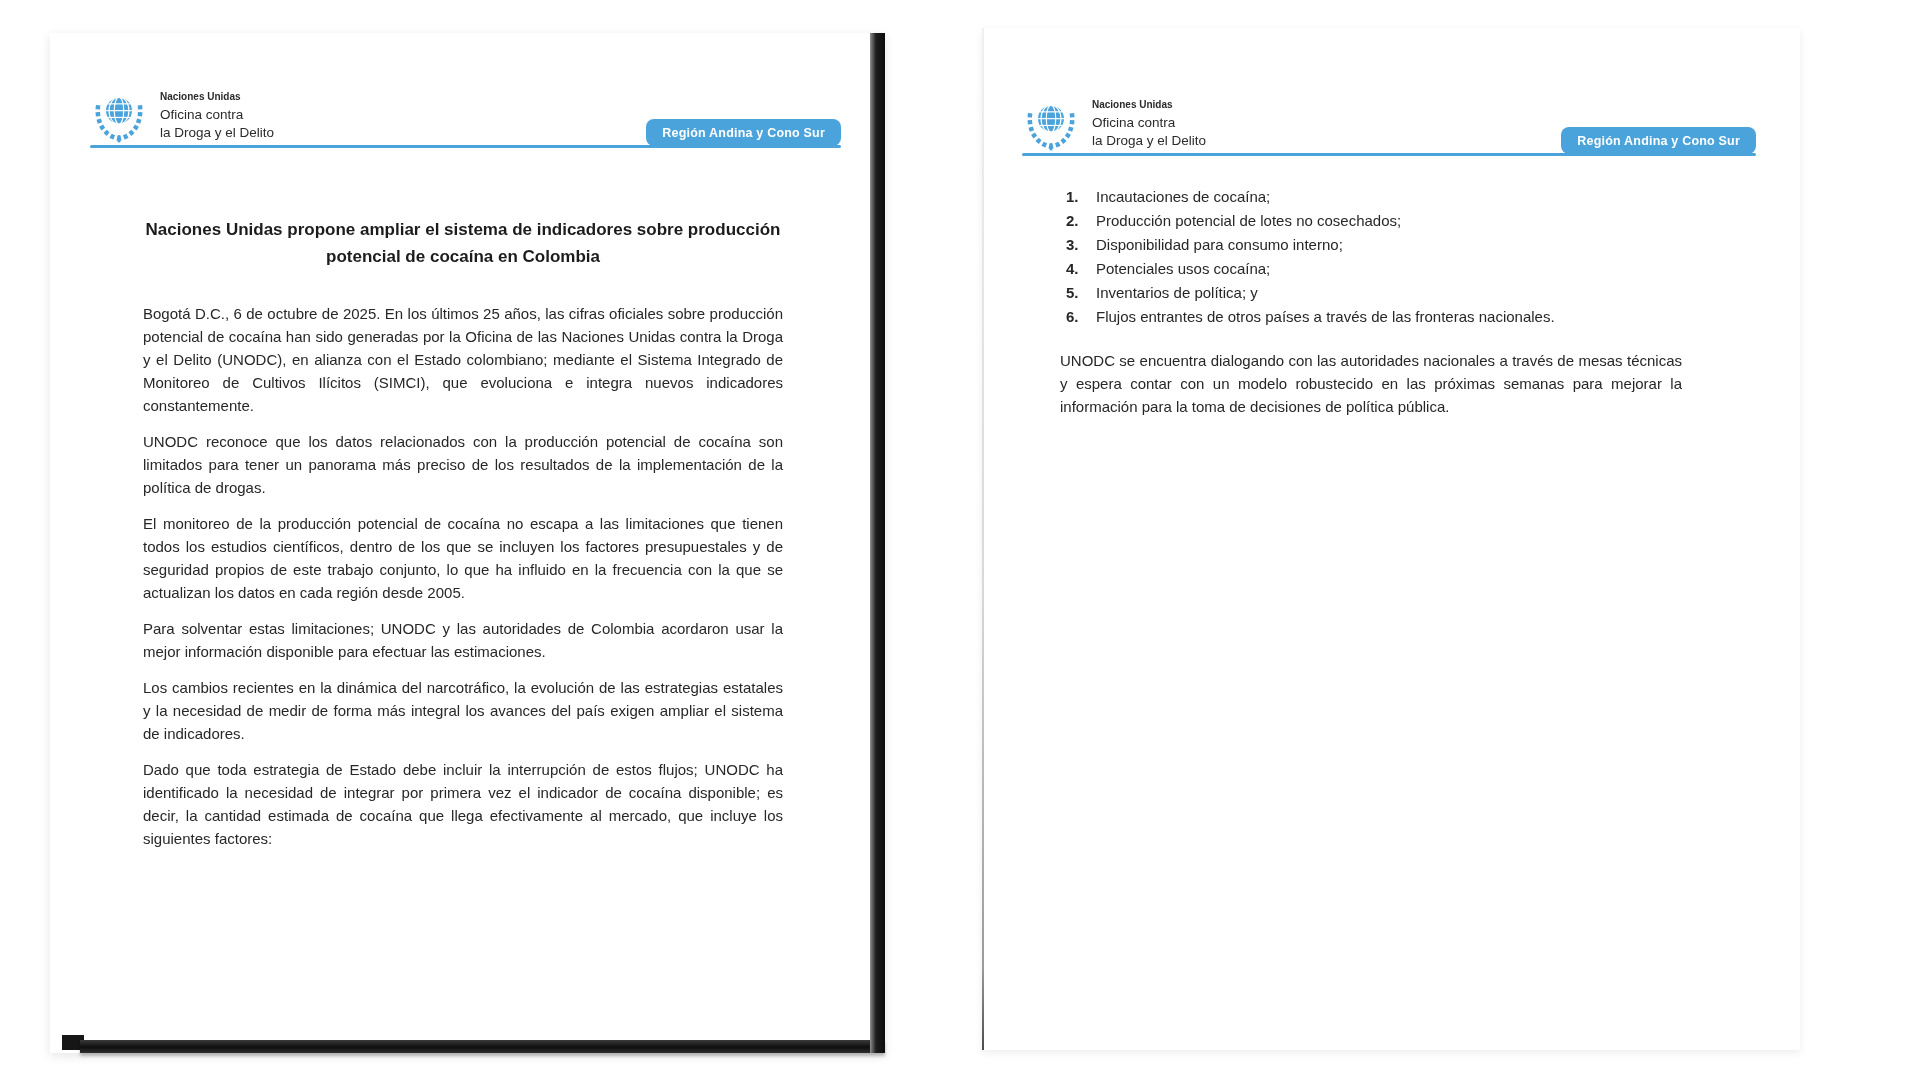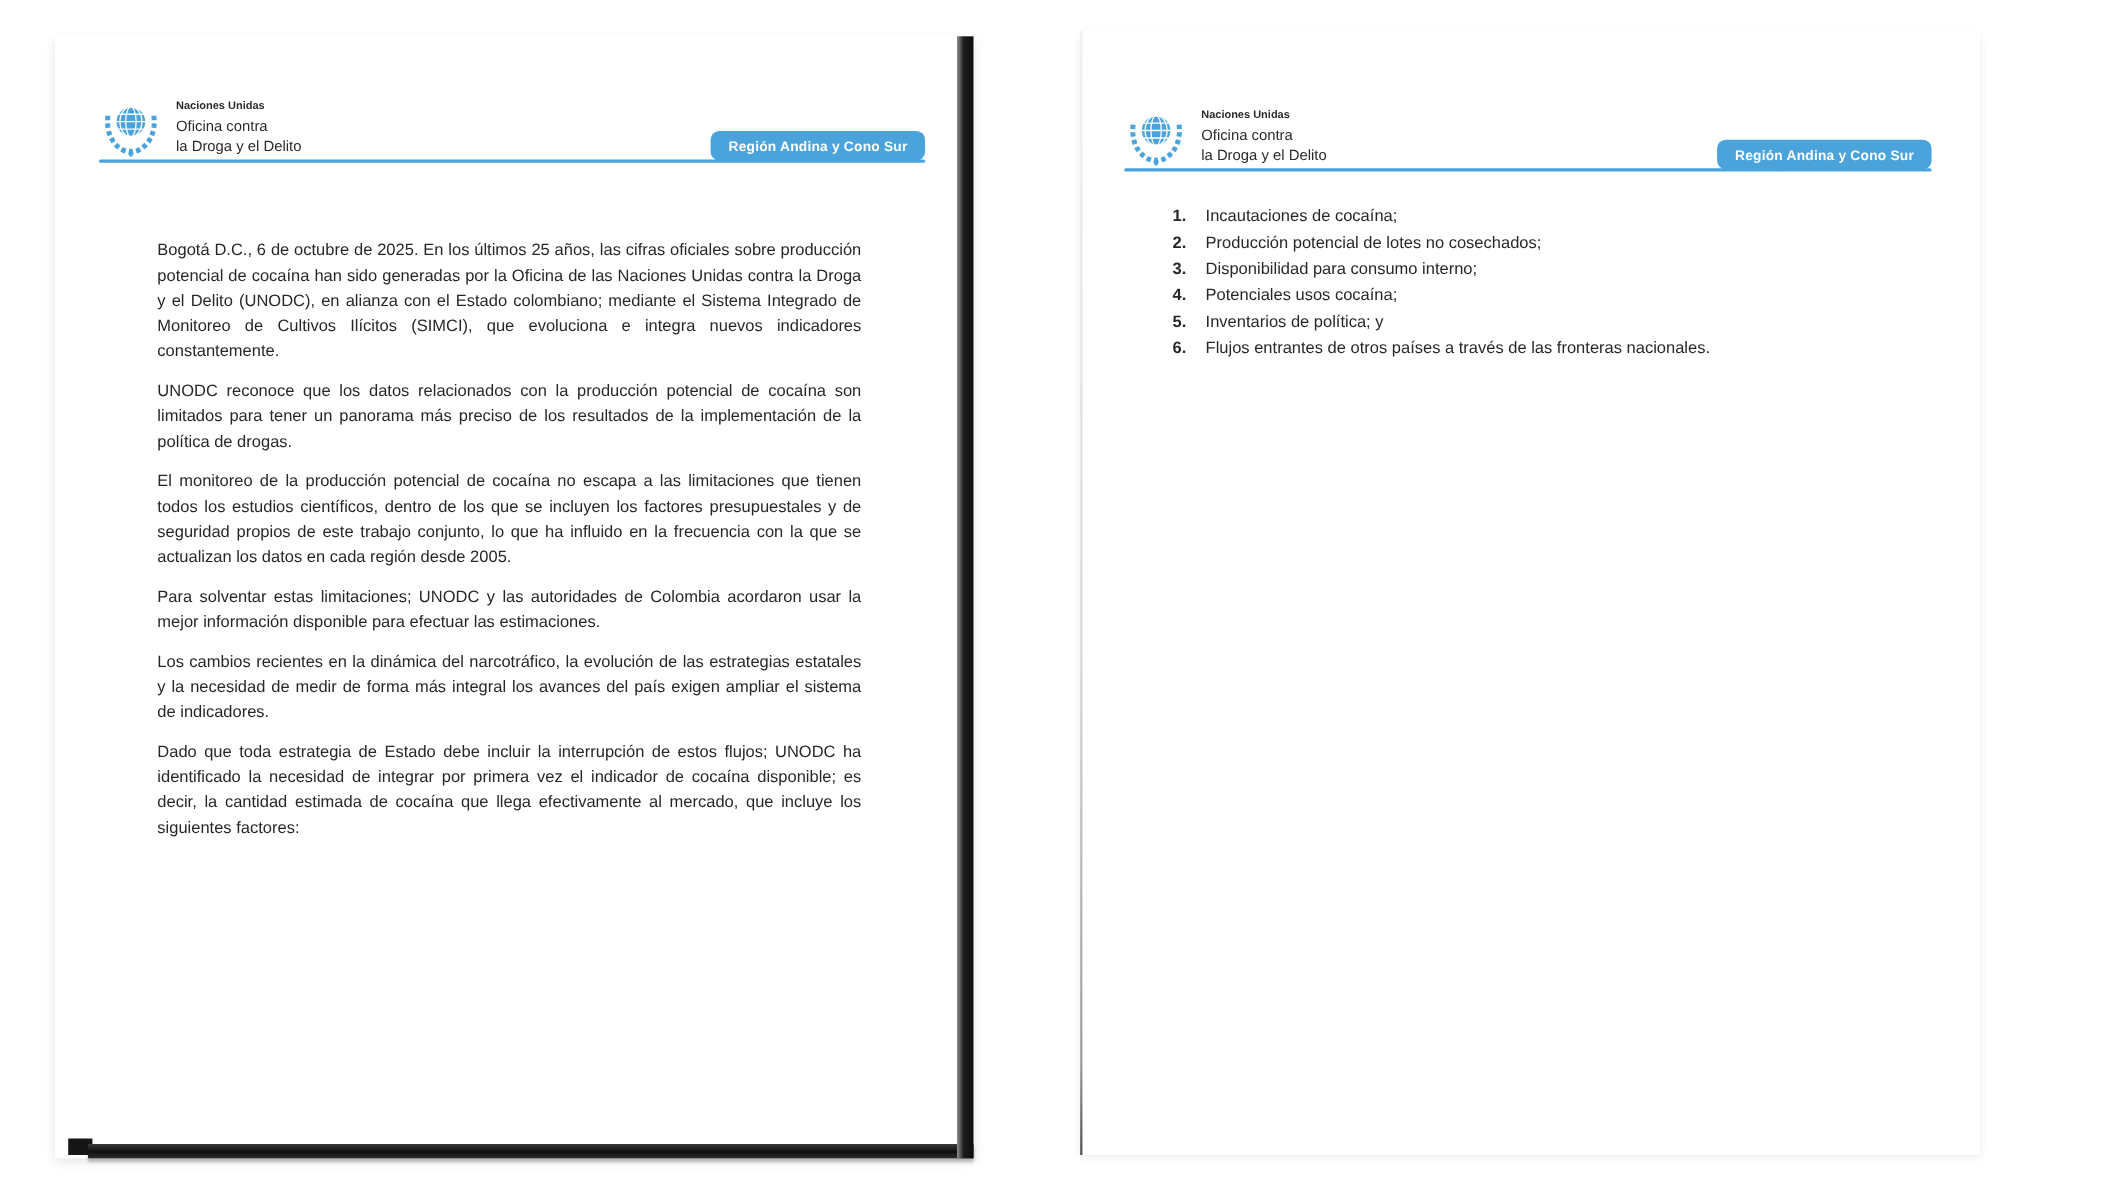--- a/index.html
+++ b/index.html
@@ -75,20 +75,21 @@
     <div class="org">
       <div class="l1">Naciones Unidas</div>
       <div class="l2">Oficina contra</div>
       <div class="l3">la Droga y el Delito</div>
     </div>
     <div class="badge" style="background: rgb(75, 163, 219); color: rgb(255, 255, 255);">Región Andina y Cono Sur</div>
     <div class="rule" style="background: rgb(75, 163, 219);"></div>
   </div>
 
   <div class="content1">
+    <h1 class="doc-title">Naciones Unidas propone ampliar el sistema de indicadores sobre producción potencial de cocaína en Colombia</h1>
     <p><span class="lead">Bogotá D.C., 6 de octubre de 2025.</span> <span>En los últimos 25 años, las cifras oficiales sobre producción potencial de cocaína han sido generadas por la Oficina de las Naciones Unidas contra la Droga y el Delito (UNODC), en alianza con el Estado colombiano; mediante el Sistema Integrado de Monitoreo de Cultivos Ilícitos (SIMCI), que evoluciona e integra nuevos indicadores constantemente.</span></p>
     <p>UNODC reconoce que los datos relacionados con la producción potencial de cocaína son limitados para tener un panorama más preciso de los resultados de la implementación de la política de drogas.</p>
     <p>El monitoreo de la producción potencial de cocaína no escapa a las limitaciones que tienen todos los estudios científicos, dentro de los que se incluyen los factores presupuestales y de seguridad propios de este trabajo conjunto, lo que ha influido en la frecuencia con la que se actualizan los datos en cada región desde 2005.</p>
     <p>Para solventar estas limitaciones; UNODC y las autoridades de Colombia acordaron usar la mejor información disponible para efectuar las estimaciones.</p>
     <p>Los cambios recientes en la dinámica del narcotráfico, la evolución de las estrategias estatales y la necesidad de medir de forma más integral los avances del país exigen ampliar el sistema de indicadores.</p>
     <p>Dado que toda estrategia de Estado debe incluir la interrupción de estos flujos; UNODC ha identificado la necesidad de integrar por primera vez el indicador de cocaína disponible; es decir, la cantidad estimada de cocaína que llega efectivamente al mercado, que incluye los siguientes factores:</p>
   </div>
 
   <div class="corner-mark"></div>
   <div class="edge-bottom"></div>
@@ -144,14 +145,15 @@
       </div>
       <div class="li">
         <span class="li-num">5.</span>
         <span class="li-text">Inventarios de política; y</span>
       </div>
       <div class="li">
         <span class="li-num">6.</span>
         <span class="li-text">Flujos entrantes de otros países a través de las fronteras nacionales.</span>
       </div>
     </div>
+    <p class="closing">UNODC se encuentra dialogando con las autoridades nacionales a través de mesas técnicas y espera contar con un modelo robustecido en las próximas semanas para mejorar la información para la toma de decisiones de política pública.</p>
   </div>
 </div>
 
 </body></html>

